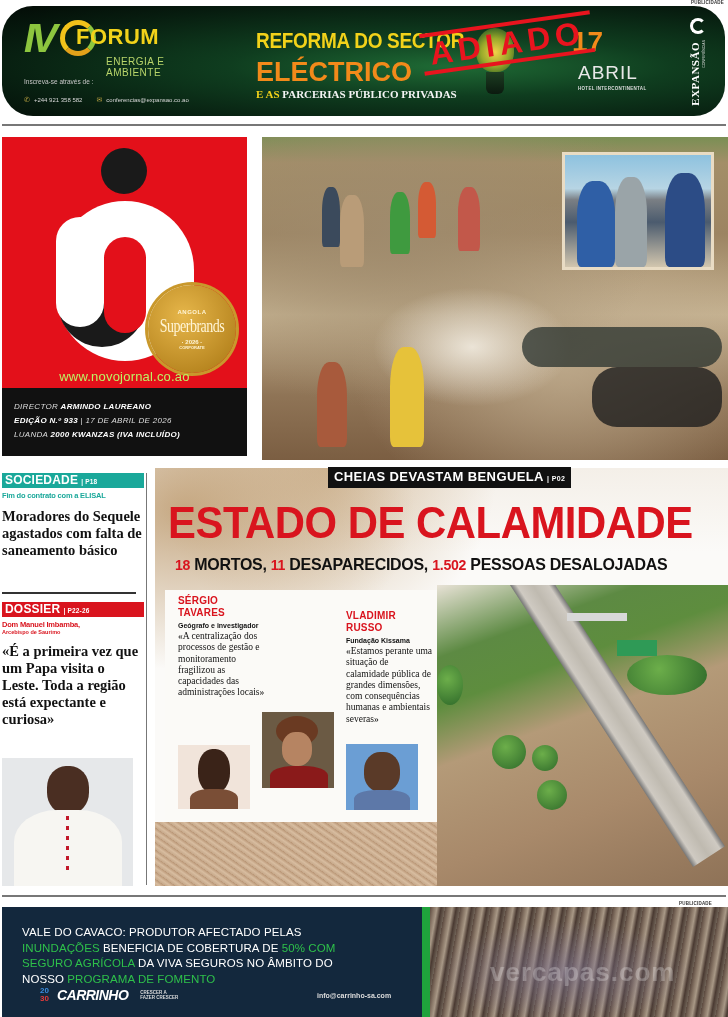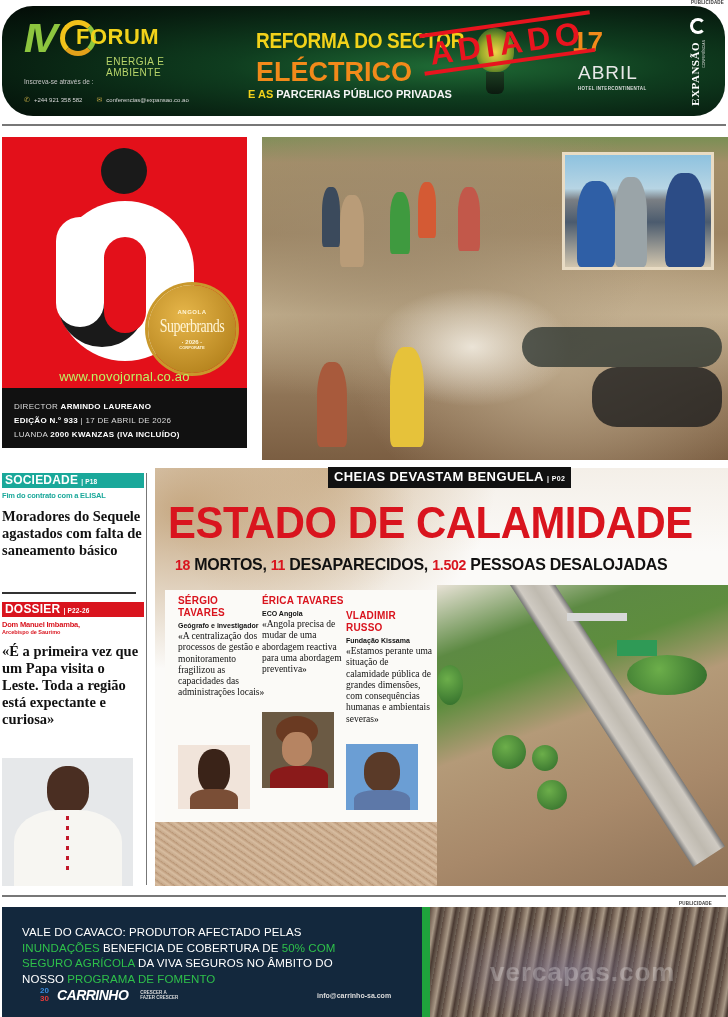--- a/index.html
+++ b/index.html
@@ -22,21 +22,21 @@
   .forum-iv { left: 0; top: 0; font-size: 40px; font-weight: 900; font-style: italic; color: #8dc63f; letter-spacing: -4px; font-family: "Liberation Sans", sans-serif; }
   .forum-ring { left: 36px; top: 4px; width: 36px; height: 36px; border-radius: 50%; border: 5px solid #f2c21a; border-right-color: #8dc63f; border-bottom-color: #e3a11a; }
   .forum-word { left: 52px; top: 8px; font-size: 22px; font-weight: bold; color: #f2d21a; letter-spacing: 0.5px; }
   .forum-sub { left: 82px; top: 40px; font-size: 10px; color: #b8d46a; letter-spacing: 0.5px; }
   .forum-inscr { left: 22px; top: 72px; font-size: 6.5px; color: #c8c8c8; }
   .forum-contact { left: 22px; top: 90px; font-size: 6px; color: #d8d8d8; display: flex; gap: 14px; align-items: center; }
   .forum-contact .ic { color: #b8a040; font-size: 7px; margin-right: 4px; }
 
   .ad-head1 { left: 254px; top: 24px; font-size: 19px; font-weight: 900; color: #f2d21a; letter-spacing: -0.3px; transform: scaleY(1.15); font-family: "Liberation Sans", sans-serif; }
   .ad-head2 { left: 254px; top: 51px; font-size: 27px; font-weight: 900; color: #f28a1a; letter-spacing: 0px; font-family: "Liberation Sans", sans-serif; }
-  .ad-head3 { left: 246px; top: 82px; font-size: 11px; font-weight: bold; color: #f2d21a; }
+  .ad-head3 { left: 254px; top: 82px; font-size: 11px; font-weight: bold; color: #f2d21a; font-family: Liberation Serif, serif; }
   .ad-head3 .w { color: #f4f4f4; }
 
   .bulb { left: 470px; top: 22px; width: 46px; height: 70px; }
   .bulb-glass { left: 4px; top: 0; width: 38px; height: 44px; border-radius: 50% 50% 45% 45%; background: radial-gradient(circle at 50% 55%, #ffd84a 0%, #9fae2a 45%, #2a5a24 85%); opacity: 0.95; }
   .bulb-base { left: 14px; top: 44px; width: 18px; height: 22px; background: linear-gradient(#1d3d22, #0b1a0f); border-radius: 0 0 6px 6px; }
 
   .adiado { left: 420px; top: 28px; font-size: 32px; font-weight: 900; color: #e8141e; letter-spacing: 5px; transform: rotate(-8deg); transform-origin: left center; font-family: "Liberation Sans", sans-serif; padding: 0 8px; border-top: 4px solid #e8141e; border-bottom: 4px solid #e8141e; line-height: 34px; }
 
   .ad-date { left: 570px; top: 20px; font-size: 28px; font-weight: 900; color: #f28a1a; }
   .ad-month { left: 576px; top: 56px; font-size: 19px; color: #e8e8e8; letter-spacing: 1px; }
@@ -56,21 +56,21 @@
   .mh-n-black { left: 56px; top: 120px; width: 88px; height: 90px; background: #1a1a1a; border-radius: 0 0 44px 44px; }
   .mh-n-whiteleft { left: 54px; top: 80px; width: 48px; height: 110px; background: #fff; border-radius: 24px; }
   .mh-n-red { left: 102px; top: 100px; width: 42px; height: 96px; background: #e3101a; border-radius: 21px; }
   .mh-badge { left: 146px; top: 148px; width: 88px; height: 88px; border-radius: 50%; background: radial-gradient(circle at 40% 35%, #e6b64a, #b88620 75%, #8f6510); display: flex; flex-direction: column; align-items: center; justify-content: center; color: #fff4d4; box-shadow: 0 0 0 3px #c9982c; }
   .mh-badge .b1 { font-size: 6px; font-weight: bold; letter-spacing: 0.5px; }
   .mh-badge .b2 { font-size: 14px; font-family: "Liberation Serif", serif; letter-spacing: -0.5px; transform: scaleY(1.3); margin: 4px 0; }
   .mh-badge .b3 { font-size: 6px; font-weight: bold; }
   .mh-badge .b4 { font-size: 4px; font-weight: bold; }
   .mh-url { left: 0; width: 245px; top: 232px; text-align: center; font-size: 13px; color: #bef264; letter-spacing: 0.2px; }
 
-  #mh-info { left: 2px; top: 388px; width: 245px; height: 60px; background: #111; color: #fff; padding: 12px 0 0 12px; }
+  #mh-info { left: 2px; top: 388px; width: 245px; height: 68px; background: #111; color: #fff; padding: 12px 0 0 12px; font-style: italic; }
   .mh-line { font-size: 8px; line-height: 14px; letter-spacing: 0.3px; color: #ddd; }
   .mh-line b { color: #fff; }
 
   
   #hero { left: 262px; top: 137px; width: 466px; height: 323px; overflow: hidden;
     background:
       radial-gradient(ellipse at 30% 30%, rgba(160,140,110,0.9), rgba(160,140,110,0) 55%),
       radial-gradient(ellipse at 65% 70%, rgba(190,170,140,0.9), rgba(190,170,140,0) 50%),
       linear-gradient(180deg, #7a8f54 0%, #a38e68 8%, #9c8462 30%, #c6b392 55%, #8f7456 80%, #7b5e42 100%);
   }
@@ -241,25 +241,20 @@
   <span class="n">11</span> <span>DESAPARECIDOS,</span>
   <span class="n">1.502</span> <span>PESSOAS DESALOJADAS</span>
 </div>
 
 <div id="experts" class="abs">
   <div class="expert" style="left:13px;">
     <div class="ex-name">SÉRGIO TAVARES</div>
     <div class="ex-role">Geógrafo e investigador</div>
     <div class="ex-quote">«A centralização dos processos de gestão e monitoramento fragilizou as capacidades das administrações locais»</div>
   </div>
-  <div class="expert" style="left:97px;">
-    <div class="ex-name">ÉRICA TAVARES</div>
-    <div class="ex-role">ECO Angola</div>
-    <div class="ex-quote">«Angola precisa de mudar de uma abordagem reactiva para uma abordagem preventiva»</div>
-  </div>
   <div class="expert" style="left:181px;margin-top:15px;">
     <div class="ex-name">VLADIMIR RUSSO</div>
     <div class="ex-role">Fundação Kissama</div>
     <div class="ex-quote">«Estamos perante uma situação de calamidade pública de grandes dimensões, com consequências humanas e ambientais severas»</div>
   </div>
 
   <div class="ex-photo" style="left:13px; top:155px; width:72px; height:64px; background:#f1e4da; overflow:hidden;">
     <div class="abs" style="left:20px; top:4px; width:32px; height:44px; border-radius:45%; background:#3a2318;"></div>
     <div class="abs" style="left:12px; top:44px; width:48px; height:24px; border-radius:40% 40% 0 0; background:#7a4e36;"></div>
   </div>

